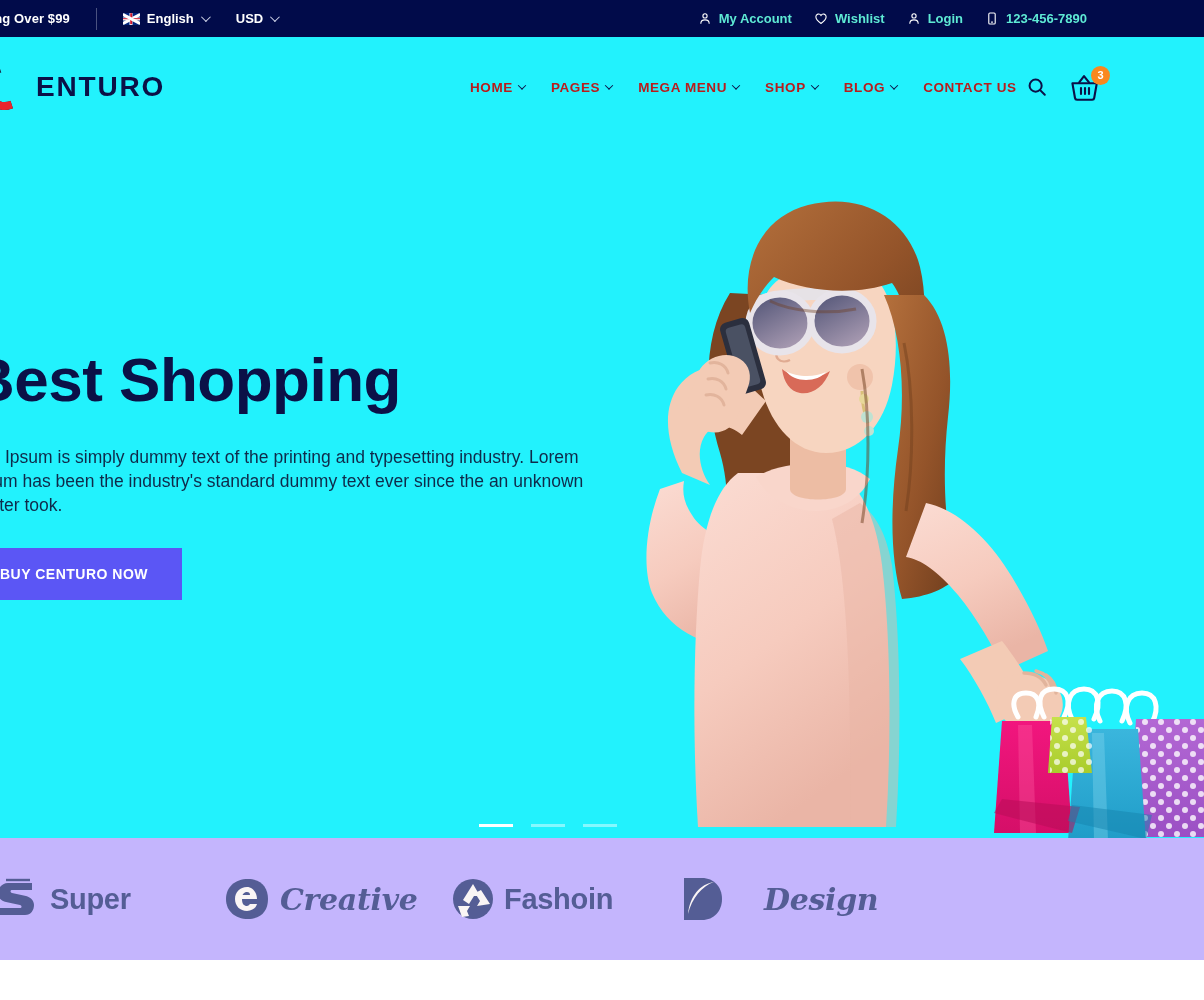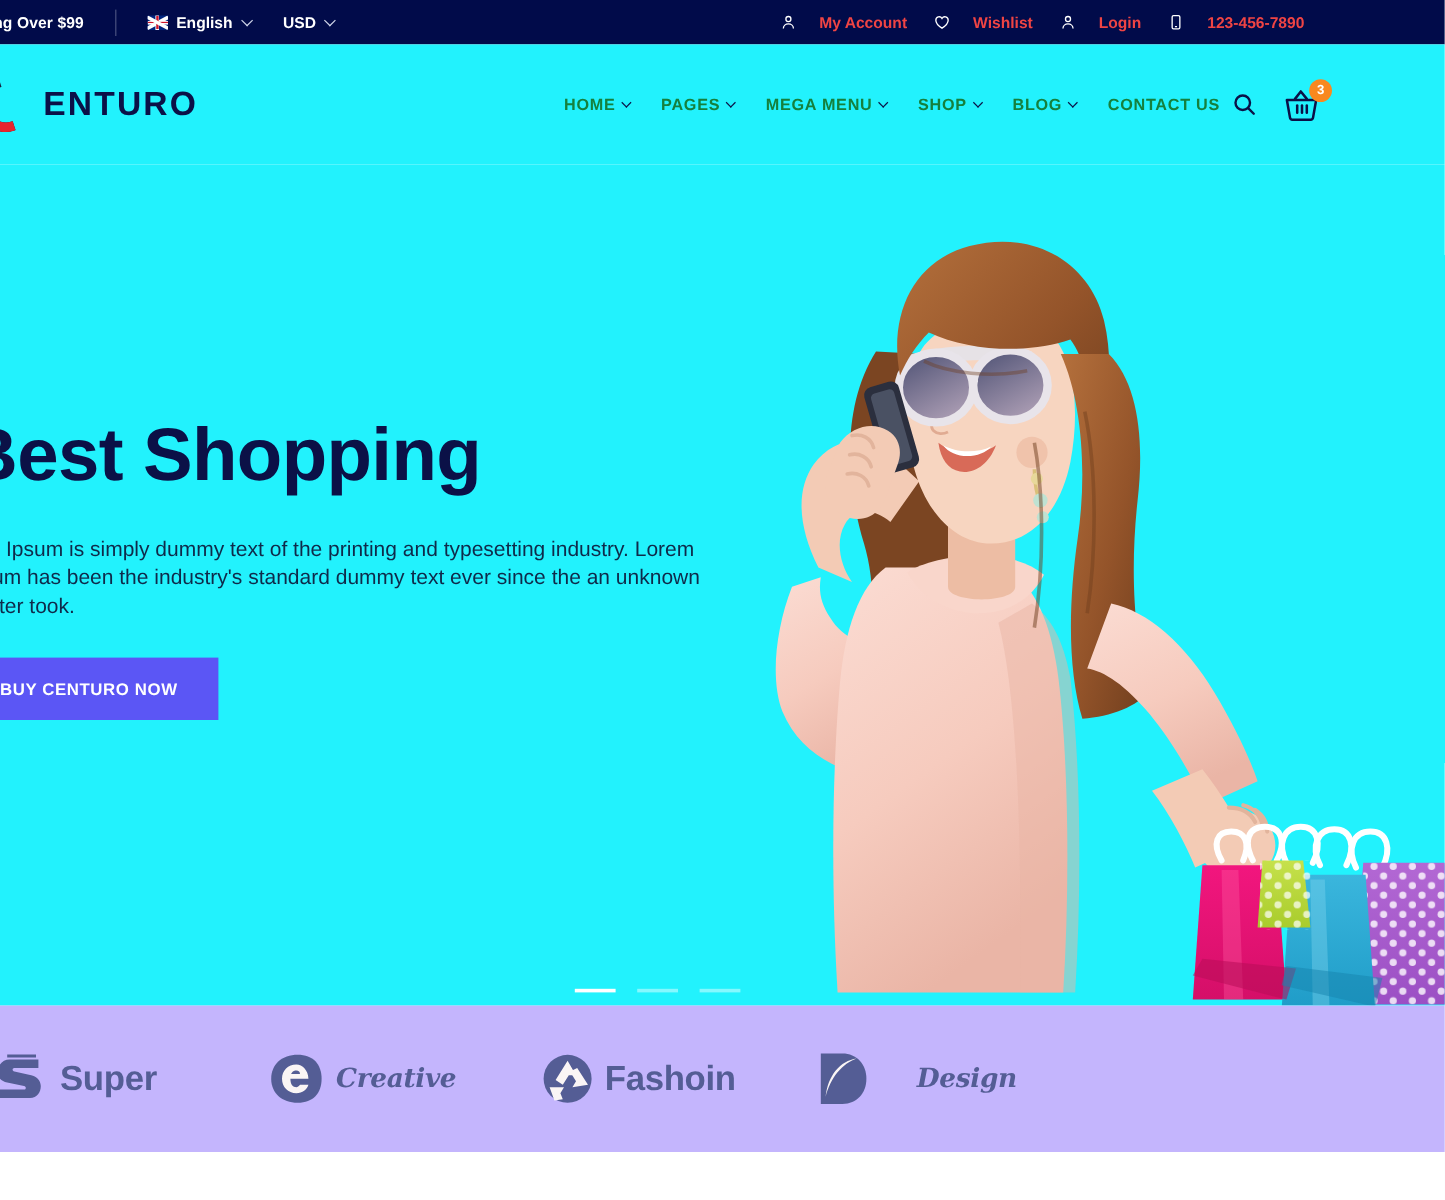--- a/index.html
+++ b/index.html
@@ -80,22 +80,22 @@
     border-right: 1.6px solid #cfd4e8;
     border-bottom: 1.6px solid #cfd4e8;
     transform: rotate(45deg) translateY(-2px);
   }
   .topbar-right {
     position: absolute; right: 117px; top: 0;
     height: 100%;
     display: flex; align-items: center; gap: 22px;
   }
   .tb-link {
-    display: flex; align-items: center; gap: 19px;
-    color: #ef4444; font-size: 13px; font-weight: bold;
+    display: flex; align-items: center; gap: 7px;
+    color: #5eead4; font-size: 13px; font-weight: bold;
     cursor: pointer; white-space: nowrap;
   }
   .tb-ico { width: 14px; height: 15px; flex: none; }
   .tb-ico svg { display: block; width: 100%; height: 100%; }
 
   
   .header {
     height: 100px;
     background: #22f2fd;
     display: flex;
@@ -131,21 +131,21 @@
     color: #0b1147; letter-spacing: 1.8px;
   }
   .nav {
     position: absolute; left: 470px; top: 0;
     height: 100%;
     display: flex; align-items: center; gap: 0;
   }
   .nav-item {
     display: flex; align-items: center; gap: 6px;
     font-size: 13.5px; font-weight: bold;
-    color: #15803d; letter-spacing: .6px;
+    color: #b91c1c; letter-spacing: .6px;
     margin-right: 26px;
     cursor: pointer; white-space: nowrap;
   }
   .nav-item:last-child { margin-right: 0; }
   .nav-caret {
     display: inline-block;
     width: 6px; height: 6px;
     border-right: 1.8px solid #0b1147;
     border-bottom: 1.8px solid #0b1147;
     transform: rotate(45deg) translate(-1px,-1px);
@@ -231,21 +231,21 @@
     cursor: pointer;
   }
   .brand-name {
     font-size: 29px; font-weight: bold;
     letter-spacing: -.3px;
     white-space: nowrap;
   }
   .brand-name.script {
     font-family: "DejaVu Serif", serif;
     font-style: italic;
-    font-size: 22px;
+    font-size: 30px;
     font-weight: bold;
   }
   .brand-mark { flex: none; }
   .brand-mark svg { display: block; }
 
   .b1 { left: -4px; }
   .b2 { left: 224px; }
   .b3 { left: 452px; }
   .b4 { left: 680px; gap: 40px; }
   .b5 { left: 916px; }

